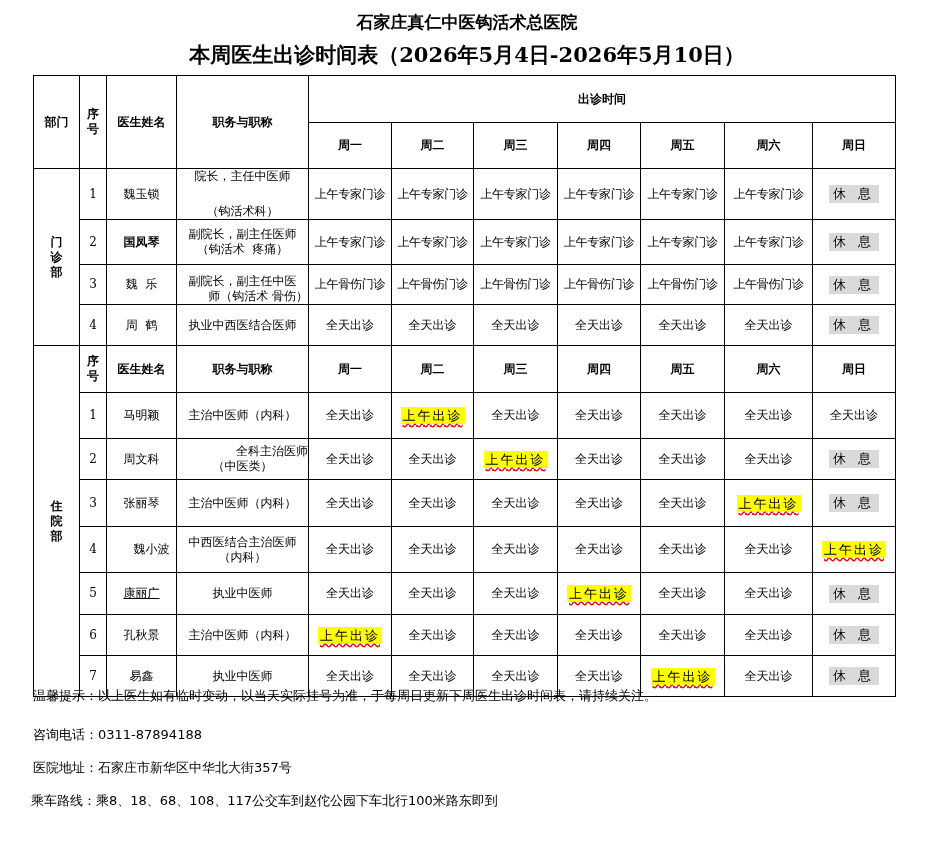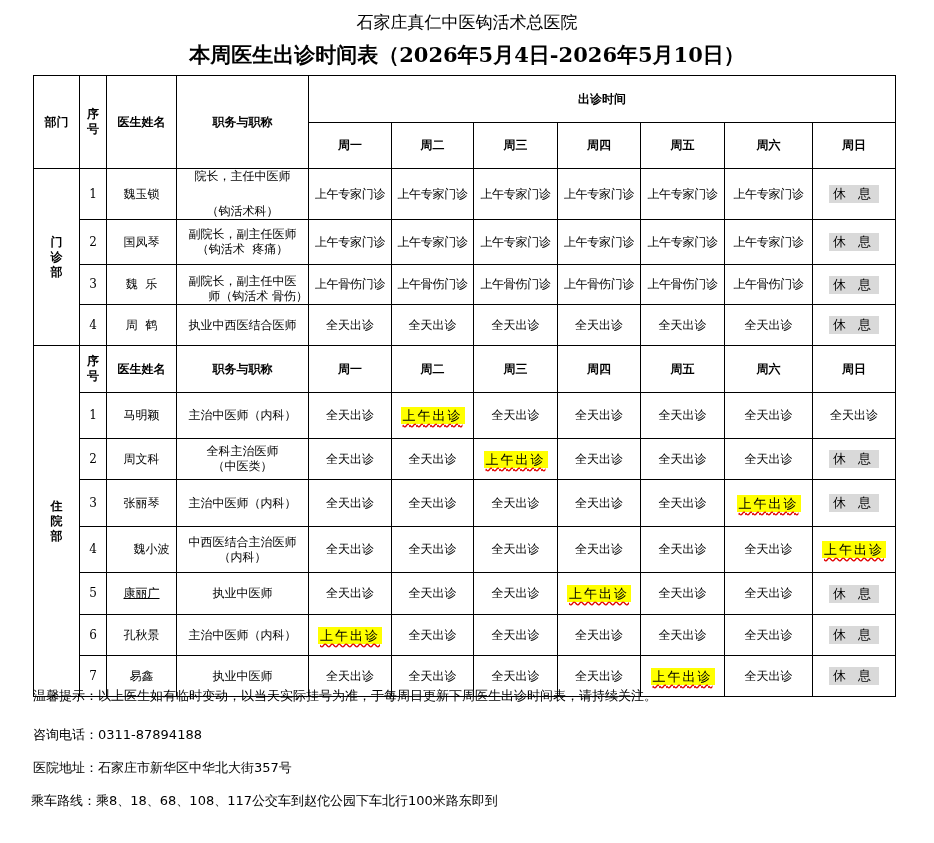--- a/index.html
+++ b/index.html
@@ -1,17 +1,17 @@
 <!DOCTYPE html>
 <html><head>
 <meta charset="utf-8">
 <style>
   html, body { margin:0; padding:0; background:#ffffff; }
   body { width:934px; height:843px; position:relative; font-family:"DejaVu Sans", "Liberation Sans", sans-serif; color:#000; overflow:hidden; }
-  .title1 { position:absolute; top:10px; left:0; width:934px; text-align:center; font-family:"DejaVu Serif","Liberation Serif",serif; font-size:17px; font-weight:normal; line-height:24px; }
+  .title1 { position:absolute; top:10px; left:0; width:934px; text-align:center; font-family:"DejaVu Serif","Liberation Serif",serif; font-size:17px; font-weight:bold; line-height:24px; }
   .title2 { position:absolute; top:40px; left:0; width:934px; text-align:center; font-family:"DejaVu Serif","Liberation Serif",serif; font-size:21px; font-weight:bold; line-height:30px; }
   table.sched { position:absolute; top:75px; left:33px; border-collapse:collapse; table-layout:fixed; }
   table.sched td { border:1.5px solid #000; text-align:center; vertical-align:middle; padding:0; font-size:12px; line-height:15px; }
   .hdr { font-weight:bold; font-size:12px; }
   .dept { font-family:"DejaVu Serif","Liberation Serif",serif; font-weight:bold; font-size:20px; line-height:30px; }
   .seq { font-family:"DejaVu Serif","Liberation Serif",serif; font-size:11px; }
   .small { font-size:10px; letter-spacing:-0.3px; }
   .rest { background:#d9d9d9; padding:1px 4px; font-size:13px; letter-spacing:4px; display:inline-block; line-height:16px; }
   .hl { background:#ffff00; padding:0 2px; font-size:13px; letter-spacing:2px; text-decoration:underline wavy #e00000; text-underline-offset:3px; display:inline-block; line-height:17px; }
   .notes { position:absolute; left:33px; top:688px; font-size:13px; line-height:16px; }
@@ -69,21 +69,21 @@
         <td class="small">上午专家门诊</td>
         <td class="small">上午专家门诊</td>
         <td class="small">上午专家门诊</td>
         <td class="small">上午专家门诊</td>
         <td class="small">上午专家门诊</td>
         <td class="small">上午专家门诊</td>
         <td><span class="rest">休 息</span></td>
       </tr>
       <tr style="height: 45px;">
         <td class="seq">2</td>
-        <td style="white-space: pre;">国凤琴</td>
+        <td style="white-space: pre; font-weight: bold;">国凤琴</td>
         <td>
           <div style="white-space: pre;">副院长，副主任医师</div>
           <div style="white-space: pre;">（钩活术  疼痛）</div>
         </td>
         <td class="small">上午专家门诊</td>
         <td class="small">上午专家门诊</td>
         <td class="small">上午专家门诊</td>
         <td class="small">上午专家门诊</td>
         <td class="small">上午专家门诊</td>
         <td class="small">上午专家门诊</td>
@@ -146,21 +146,21 @@
         <td>全天出诊</td>
         <td>全天出诊</td>
         <td>全天出诊</td>
         <td>全天出诊</td>
         <td>全天出诊</td>
       </tr>
       <tr style="height: 41px;">
         <td class="seq">2</td>
         <td style="white-space: pre;">周文科</td>
         <td>
-          <div style="white-space: pre;">全科主治医师</div>
+          <div style="white-space: pre; text-align: right;">全科主治医师</div>
           <div style="white-space: pre;">（中医类）</div>
         </td>
         <td>全天出诊</td>
         <td>全天出诊</td>
         <td><span class="hl">上午出诊</span></td>
         <td>全天出诊</td>
         <td>全天出诊</td>
         <td>全天出诊</td>
         <td><span class="rest">休 息</span></td>
       </tr>

